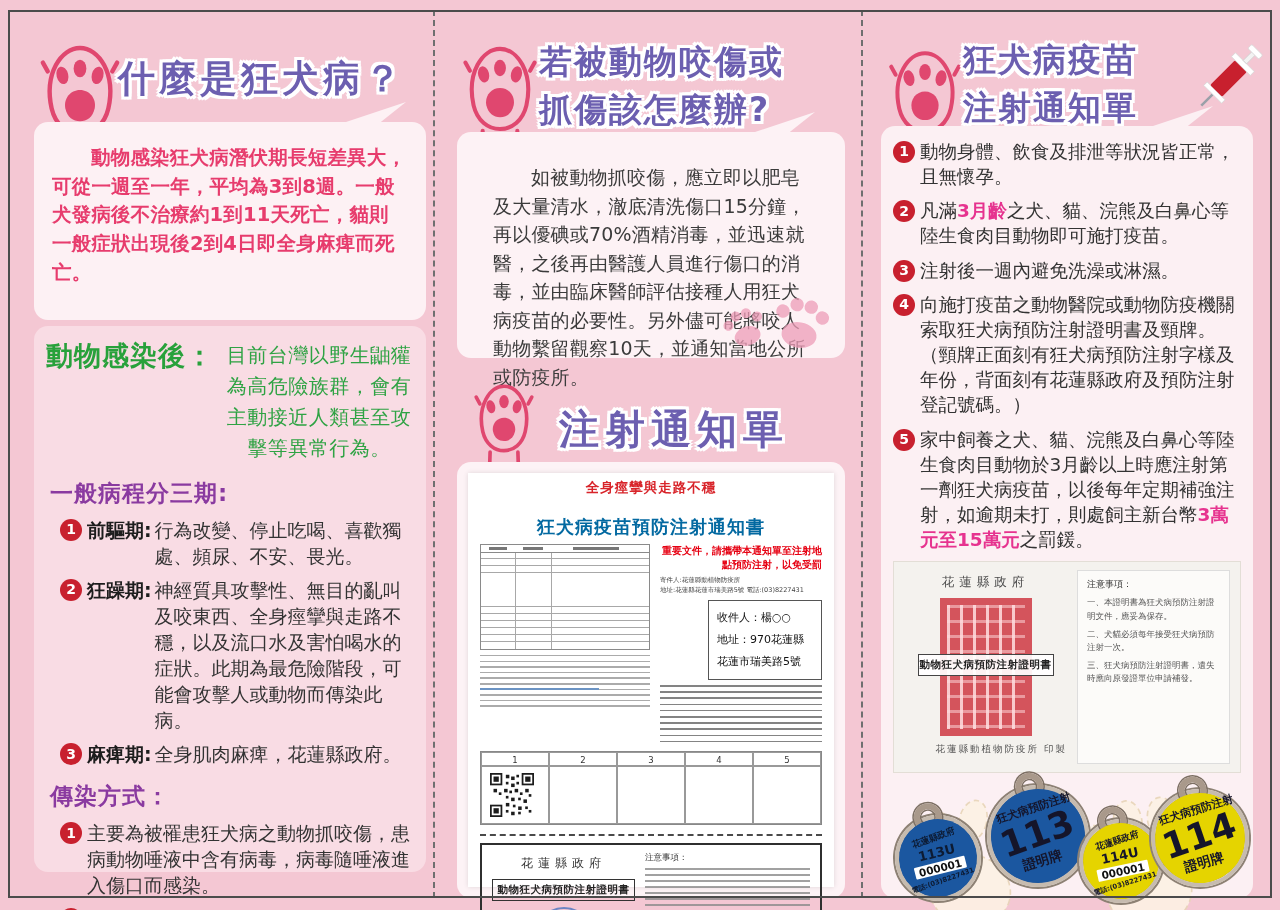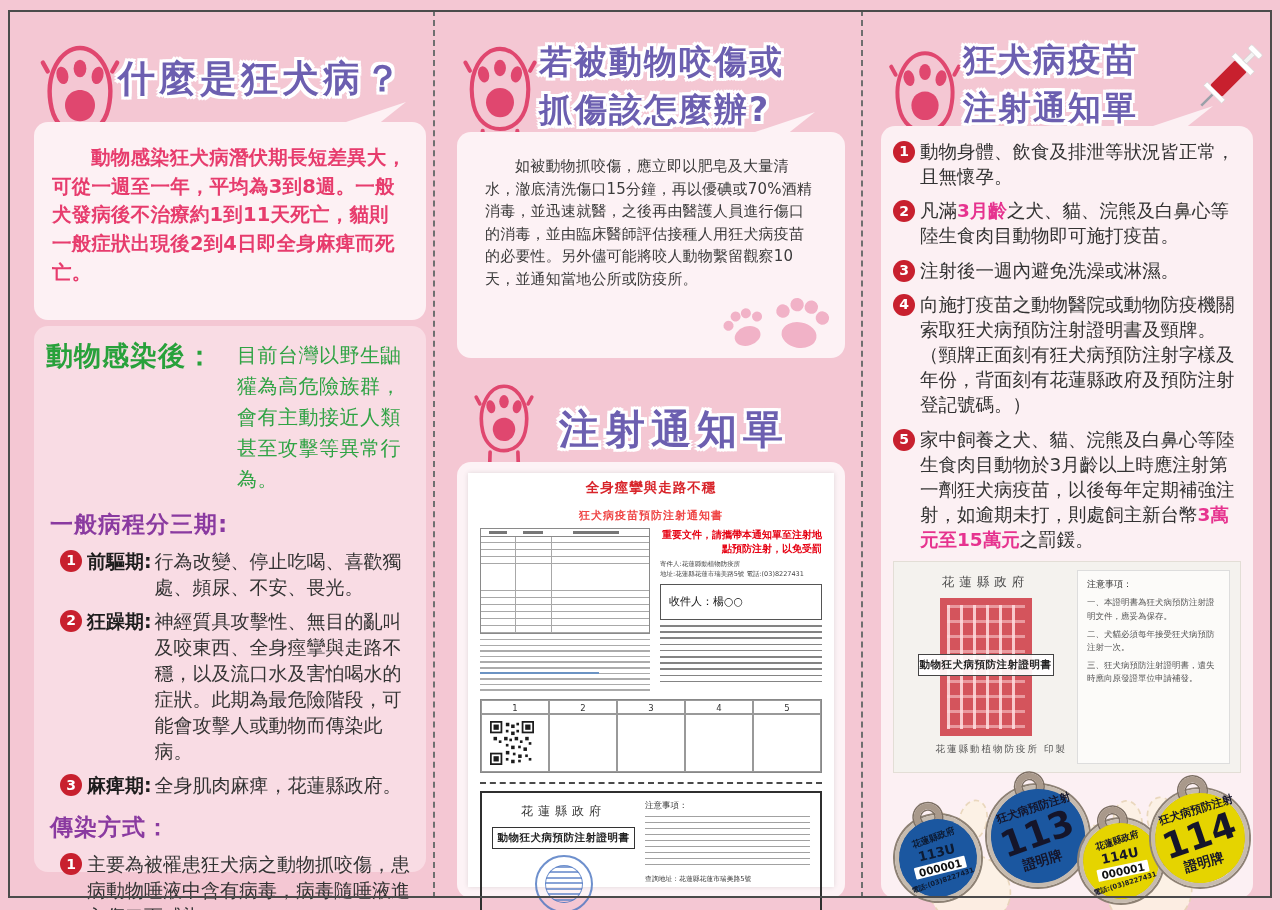--- a/index.html
+++ b/index.html
@@ -29,54 +29,54 @@
 
   .card{position:absolute;border-radius:14px;}
   .tail{position:absolute;top:-20px;right:26px;width:66px;height:22px;clip-path:polygon(100% 0,0 100%,58% 100%);}
 
   
   .box1-p1{left:26px;top:112px;width:392px;height:198px;background:#fdf1f4;padding:15px 18px;box-sizing:border-box;}
   .box1-p1 .tail{background:#fdf1f4;right:20px;}
   .intro-black{margin:0;font-size:19.5px;font-weight:800;color:#262626;line-height:1.45;text-indent:2em;letter-spacing:.3px;}
   .intro-red{margin:7px 0 0;font-size:19.5px;font-weight:600;color:#e73c6d;line-height:1.47;text-indent:2em;letter-spacing:.2px;}
   .pinkcard{left:26px;top:316px;width:392px;height:546px;background:#f9dce4;padding:14px 10px 10px 12px;box-sizing:border-box;}
-  .infected{display:flex;gap:23px;align-items:flex-start;}
+  .infected{display:flex;gap:8px;align-items:flex-start;text-align:center;}
   .g-label{font-size:27px;font-weight:800;color:#28a13b;white-space:nowrap;letter-spacing:1px;line-height:1.2;}
   .g-text{font-size:20px;color:#2fa344;line-height:1.55;letter-spacing:.5px;}
   .purple-head{margin:14px 0 2px 4px;font-size:23px;font-weight:800;color:#8a3aa0;letter-spacing:1px;}
   .item{display:flex;align-items:flex-start;margin:8px 0 8px 14px;font-size:19px;line-height:1.37;color:#333;}
   .badge{flex:0 0 auto;width:22px;height:22px;border-radius:50%;background:#c8202e;color:#fff;font-size:14px;font-weight:700;display:flex;align-items:center;justify-content:center;margin:2px 5px 0 0;}
   .item-label{font-weight:800;color:#1d1d1d;white-space:nowrap;margin-right:3px;}
   .item-text{flex:1;}
 
   
   .box1-p2{left:24px;top:122px;width:388px;height:226px;background:#fdf2f5;padding:15px 20px;box-sizing:border-box;}
   .box1-p2 .tail{background:#fdf2f5;right:30px;}
-  .p2-body{margin:8px;font-size:15px;color:#3b3b3b;line-height:1.5;text-indent:2em;letter-spacing:.2px;}
+  .p2-body{margin:16px;font-size:19px;color:#3b3b3b;line-height:1.5;text-indent:2em;letter-spacing:.2px;}
   .stamp-paw{position:absolute;opacity:.75;}
   .stamp1{right:76px;bottom:6px;width:48px;height:48px;transform:rotate(-18deg);}
   .stamp2{right:12px;bottom:2px;width:64px;height:64px;transform:rotate(10deg);}
   .box2-p2{left:24px;top:452px;width:388px;height:436px;background:#fdf3f6;padding:11px;box-sizing:border-box;}
   .doc{background:#fff;height:100%;box-sizing:border-box;padding:6px 12px;box-shadow:0 0 5px rgba(0,0,0,.12);}
   .doc-org{margin:0;text-align:center;color:#d8242a;font-weight:800;font-size:13.5px;letter-spacing:1px;}
-  .doc-title{margin:11px 0 0;text-align:center;color:#ef4444;font-weight:800;font-size:11px;letter-spacing:1px;}
+  .doc-title{margin:18px 0 0;text-align:center;color:#0369a1;font-weight:800;font-size:18px;letter-spacing:1px;}
   .doc-row{display:flex;gap:10px;margin-top:5px;}
   .doc-left{width:170px;}
   .doc-table{border:1px solid #8a8a8a;height:104px;position:relative;
     background:repeating-linear-gradient(to bottom,transparent 0 6.2px,#a8a8a8 6.2px 6.9px),
     linear-gradient(to right,transparent 0 34px,#a8a8a8 34px 34.8px,transparent 34.8px 70px,#a8a8a8 70px 70.8px,transparent 70.8px);}
   .doc-table::before{content:"";position:absolute;top:0;left:0;right:0;height:7px;background:#fff;border-bottom:1px solid #8a8a8a;}
   .doc-table::after{content:"";position:absolute;top:2px;left:0;right:0;height:3px;
     background:linear-gradient(#777 0 0) 8px 0/18px 3px no-repeat,linear-gradient(#777 0 0) 42px 0/20px 3px no-repeat,linear-gradient(#777 0 0) 92px 0/46px 3px no-repeat;}
   .footnote{margin-top:5px;height:52px;background:repeating-linear-gradient(to bottom,#8f8f8f 0 1.5px,transparent 1.5px 5.6px);opacity:.75;position:relative;}
   .footnote::after{content:"";position:absolute;left:0;right:30%;top:33px;height:1.6px;background:#3a6fb0;}
   .doc-right{flex:1;min-width:0;}
   .doc-warning{margin:0;color:#e60012;font-weight:800;font-size:10px;line-height:1.4;text-align:right;}
   .doc-sender{margin:3px 0 0;color:#444;font-size:6.5px;line-height:1.6;}
-  .rec-box{border:1px solid #555;margin-top:4px;padding:6px 8px;font-size:11px;color:#111;line-height:2.0;}
+  .rec-box{border:1px solid #555;margin-top:4px;padding:6px 8px;font-size:11px;color:#111;line-height:2.0;margin-left:48px;}
   .rec-box p{margin:0;}
   .fineprint{margin-top:5px;height:58px;background:repeating-linear-gradient(to bottom,#6e6e6e 0 1.6px,transparent 1.6px 6.2px);opacity:.85;}
   .bottom-grid{margin-top:8px;display:grid;grid-template-columns:repeat(5,1fr);grid-template-rows:14px 58px;border:1px solid #888;}
   .g-head{border:0.5px solid #999;font-size:8.5px;color:#333;text-align:center;line-height:14px;}
   .g-cell{border:0.5px solid #999;position:relative;}
   .qr{position:absolute;left:8px;top:6px;width:44px;height:44px;}
   .dash-sep{border:0;border-top:2px dashed #4a4a4a;margin:9px 0 7px;}
   .cert2{border:2px solid #2f2f2f;padding:7px 10px;display:flex;gap:10px;height:118px;box-sizing:content-box;}
   .cert2-left{width:45%;text-align:center;}
   .cert2-gov{margin:3px 0 0;font-family:"DejaVu Serif",serif;font-size:12px;letter-spacing:5px;color:#333;}
@@ -265,20 +265,21 @@
             <div class="footnote"></div>
           </div>
           <div class="doc-right">
             <p class="doc-warning">重要文件，請攜帶本通知單至注射地點預防注射，以免受罰</p>
             <p class="doc-sender">
               <span style="display:block">寄件人:花蓮縣動植物防疫所</span>
               <span style="display:block">地址:花蓮縣花蓮市瑞美路5號 電話:(03)8227431</span>
             </p>
             <div class="rec-box">
               <p>收件人：楊○○</p>
+              <p>地址：970花蓮縣花蓮市瑞美路5號</p>
             </div>
             <div class="fineprint"></div>
           </div>
         </div>
         <div class="bottom-grid">
           <div class="g-head">1</div>
           <div class="g-head">2</div>
           <div class="g-head">3</div>
           <div class="g-head">4</div>
           <div class="g-head">5</div>

